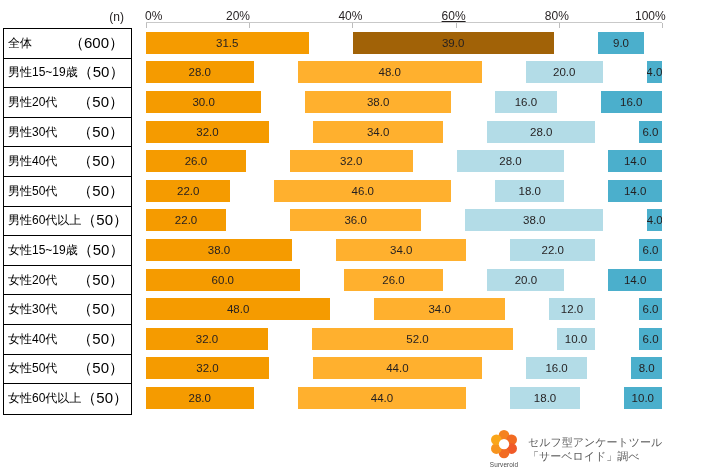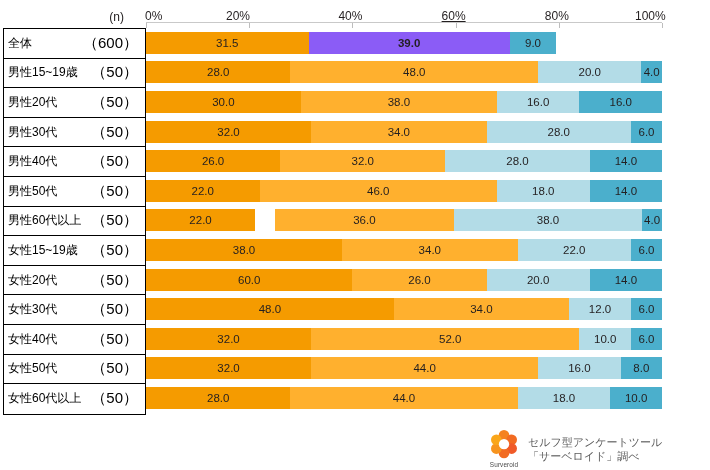--- a/index.html
+++ b/index.html
@@ -19,21 +19,21 @@
     text-align:right;padding-right:16px;box-sizing:border-box;
     font-size:12px;color:#231f20;
   }
   .axis-label{
     position:absolute;top:9px;font-size:12px;color:#231f20;
     transform:translateX(-1px);white-space:nowrap;
   }
 
   
   .label-table{
-    position:absolute;left:3px;top:28px;width:143px;
+    position:absolute;left:3px;top:28px;width:129px;
     border:1.4px solid #000;box-sizing:border-box;
     background:#fff;
   }
   .label-row{
     height:29.6px;display:flex;align-items:center;
     box-sizing:border-box;
     padding:0 7px 0 4px;
   }
   .label-row.div-below{border-bottom:1.4px solid #000;}
   .label-name{
@@ -54,21 +54,21 @@
   }
   .tick{
     position:absolute;top:0;width:1px;height:5px;background:#bdbdbd;
   }
 
   .bar-row{
     position:relative;height:29.6px;
     display:flex;align-items:center;
   }
   .bar-track{
-    position:relative;width:100%;height:22px;display:flex;
+    position:relative;width:100%;height:22px;display:flex;gap:44px;
   }
   .seg{
     height:100%;display:flex;align-items:center;justify-content:center;
     font-size:11.5px;color:#231f20;box-sizing:border-box;
     overflow:hidden;white-space:nowrap;
   }
 
   
   .brand{
     position:absolute;left:487px;top:430px;
@@ -163,21 +163,21 @@
       <div class="label-row">
         <span class="label-name">女性60代以上</span>
         <span class="label-n">（50）</span>
       </div>
     </div>
 
   <div class="plot" id="plot">
       <div class="bar-row">
         <div class="bar-track">
           <div class="seg" style="width: 31.5%; background: rgb(245, 155, 0);">31.5</div>
-          <div class="seg" style="width: 39%; background: #8b5cf6; font-weight: bold;">39.0</div>
+          <div class="seg" style="width: 39%; background: #a16207;">39.0</div>
           <div class="seg" style="width: 9%; background: rgb(75, 175, 204);">9.0</div>
         </div>
       </div>
       <div class="bar-row">
         <div class="bar-track">
           <div class="seg" style="width: 28%; background: rgb(245, 155, 0);">28.0</div>
           <div class="seg" style="width: 48%; background: rgb(255, 176, 46);">48.0</div>
           <div class="seg" style="width: 20%; background: rgb(179, 220, 231);">20.0</div>
           <div class="seg" style="width: 4%; background: rgb(75, 175, 204);">4.0</div>
         </div>

